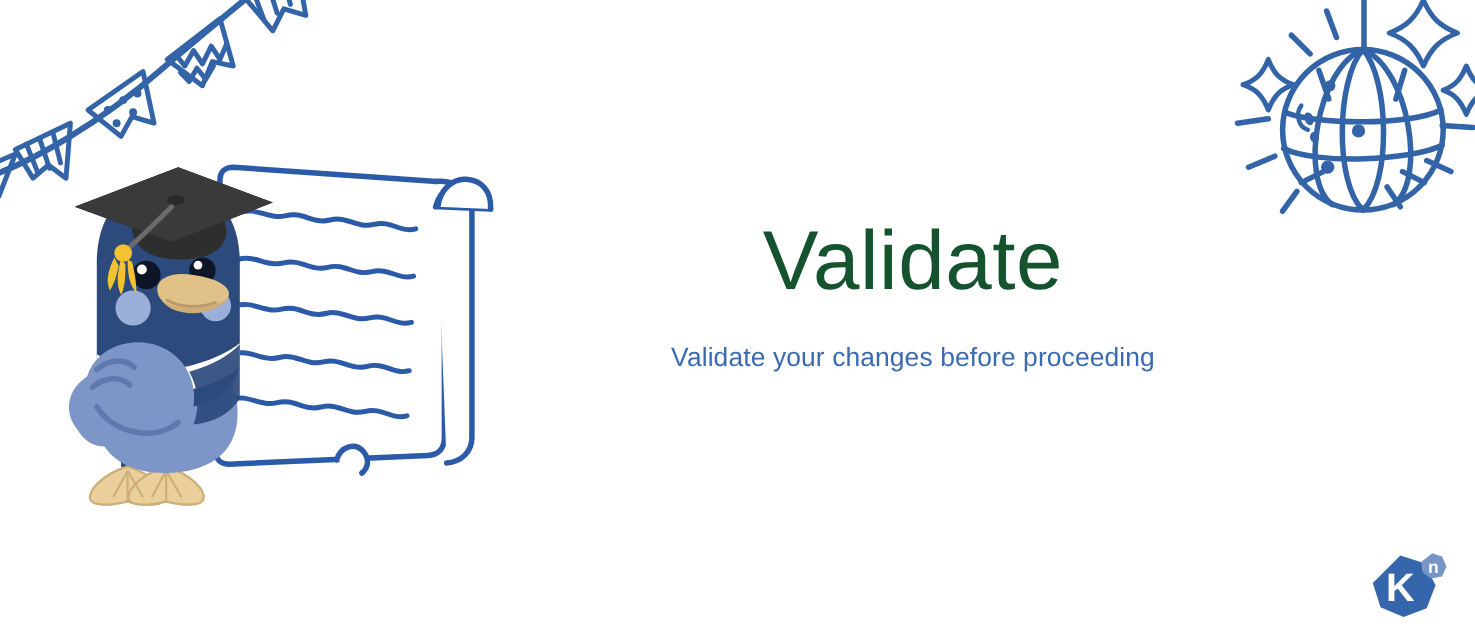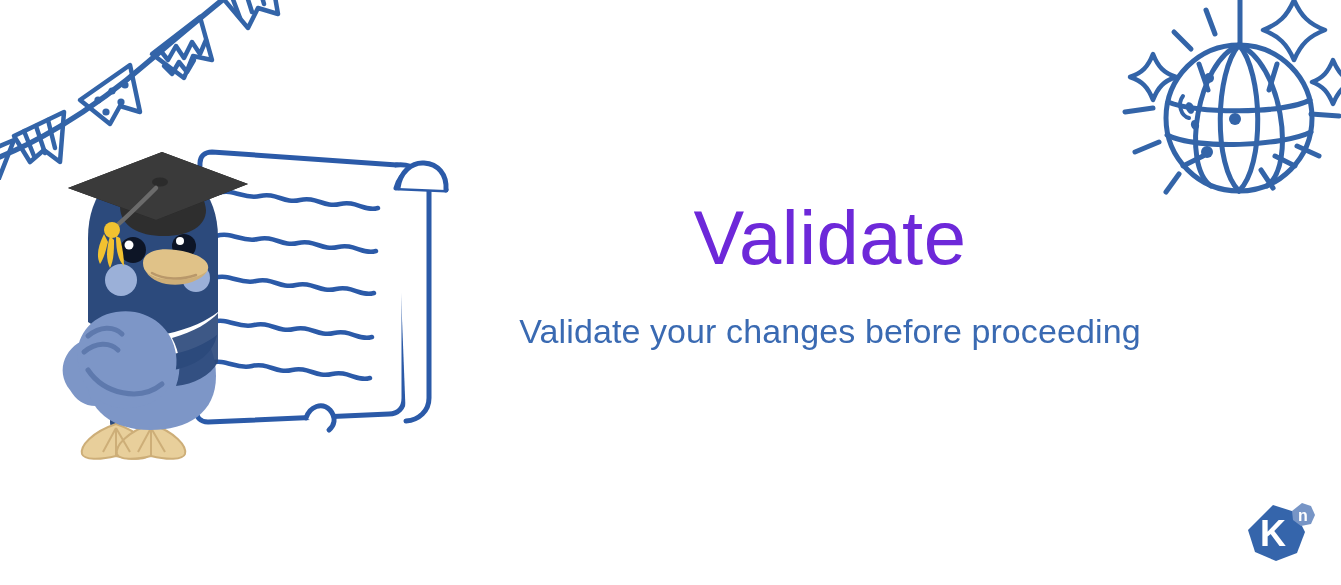--- a/index.html
+++ b/index.html
@@ -55,27 +55,27 @@
     width: 720px;
     text-align: center;
   }
   .title {
     margin: 0;
     font-family: "Liberation Sans", sans-serif;
     font-size: 76px;
     line-height: 1.0;
     font-weight: 400;
     letter-spacing: 0.5px;
-    color: #6d28d9;
+    color: #14532d;
   }
   .subtitle {
     margin: 0;
     margin-top: 37px;
     font-family: "Liberation Sans", sans-serif;
-    font-size: 34px;
+    font-size: 24px;
     line-height: 1.1;
     font-weight: 400;
     letter-spacing: 0.1px;
     color: #3a6ab2;
     white-space: nowrap;
   }
 
   
   .brand-logo {
     position: absolute;

